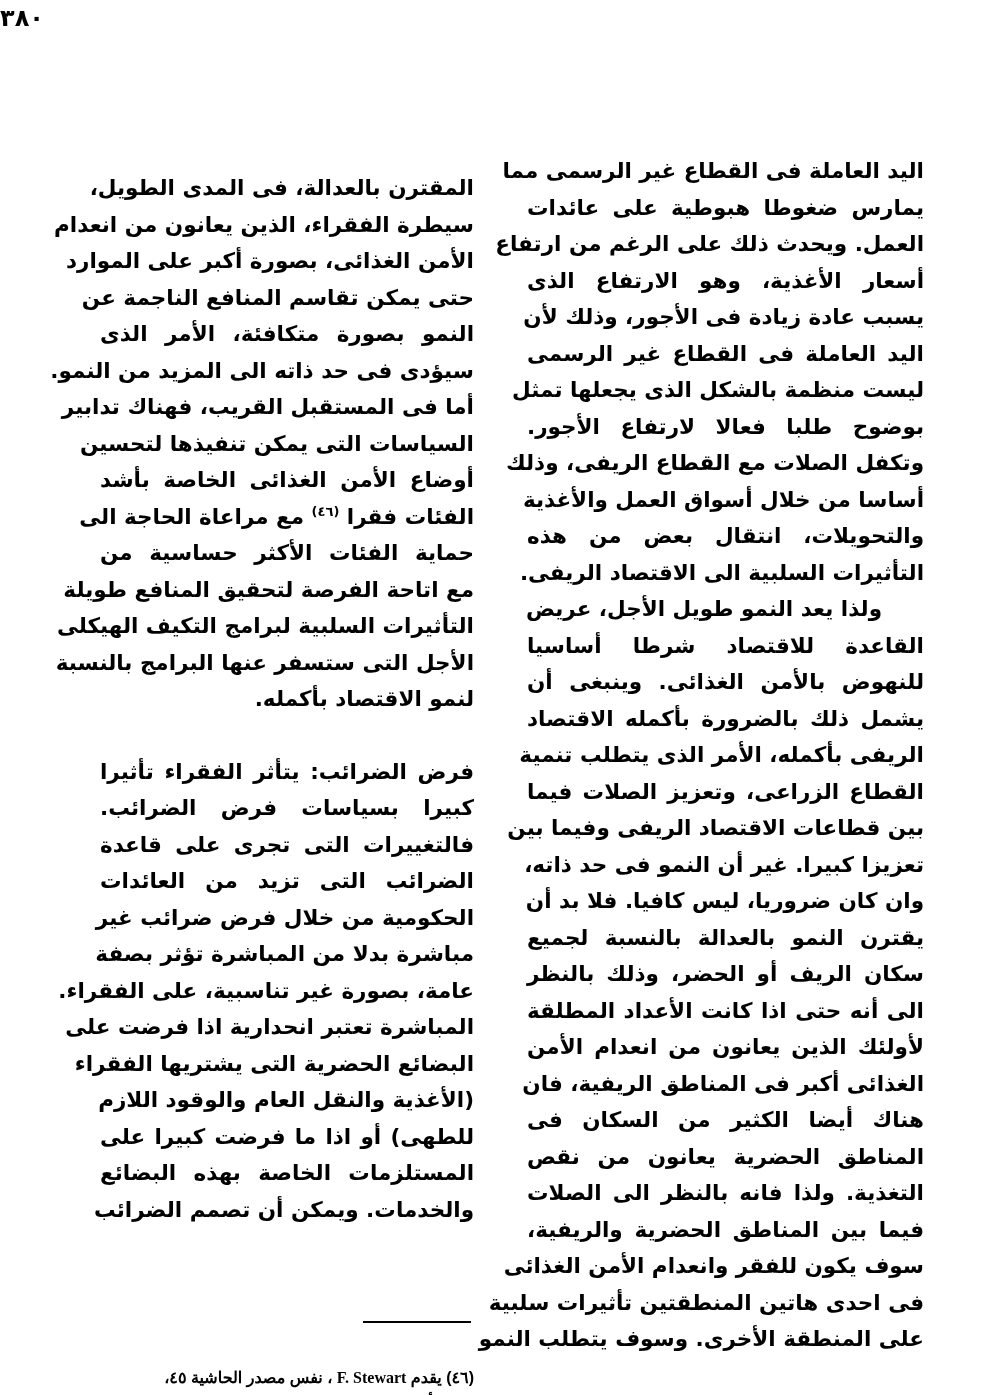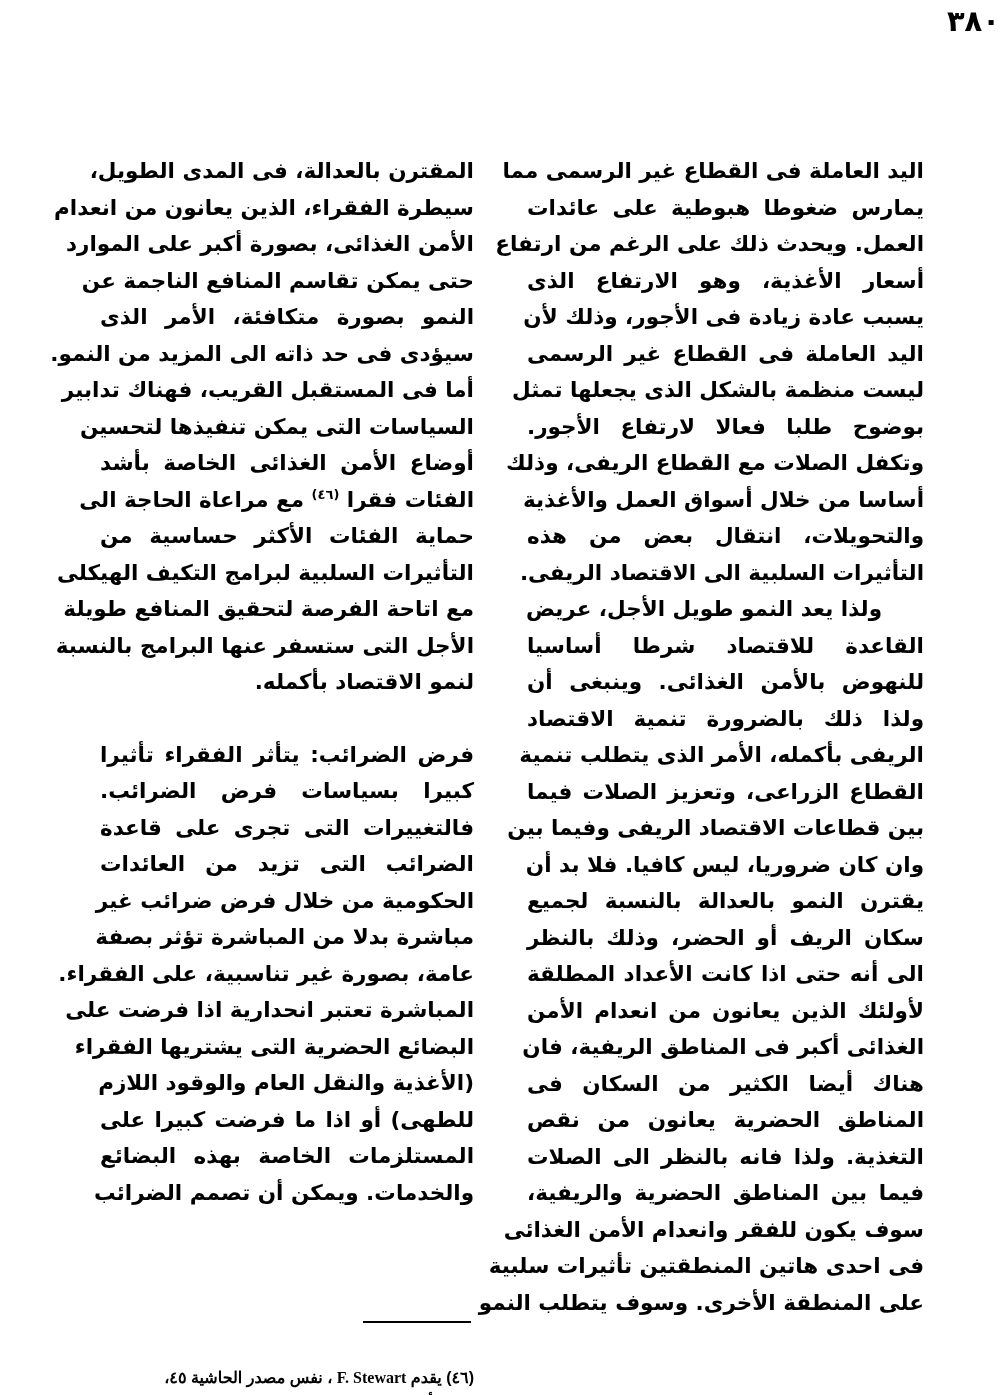--- a/index.html
+++ b/index.html
@@ -13,22 +13,22 @@
     position: relative;
     overflow: hidden;
     color: #000000;
     font-family: "DejaVu Sans", sans-serif;
   }
   .page-number {
     position: absolute;
     top: 4px;
     left: 0;
     width: 1000px;
-    text-align: right;
-    font-size: 29px;
+    text-align: left;
+    font-size: 24px;
     font-weight: bold;
     direction: rtl;
     letter-spacing: 1px;
   }
   .column {
     position: absolute;
     direction: rtl;
     font-weight: bold;
     font-size: 21.5px;
     line-height: 36.5px;
@@ -48,21 +48,21 @@
     padding-right: 42px;
   }
   .col-right {
     left: 527px;
     width: 397px;
     top: 153px;
   }
   .col-left {
     left: 100px;
     width: 374px;
-    top: 153px;
+    top: 170px;
   }
   .gap {
     display: block;
     height: 36px;
   }
   .heading-run {
     font-weight: 900;
   }
   .sup {
     font-size: 13px;
@@ -115,24 +115,25 @@
   <span class="line">اليد العاملة فى القطاع غير الرسمى</span>
   <span class="line">ليست منظمة بالشكل الذى يجعلها تمثل</span>
   <span class="line">بوضوح طلبا فعالا لارتفاع الأجور.</span>
   <span class="line">وتكفل الصلات مع القطاع الريفى، وذلك</span>
   <span class="line">أساسا من خلال أسواق العمل والأغذية</span>
   <span class="line">والتحويلات، انتقال بعض من هذه</span>
   <span class="line last">التأثيرات السلبية الى الاقتصاد الريفى.</span>
   <span class="line indent">ولذا يعد النمو طويل الأجل، عريض</span>
   <span class="line">القاعدة للاقتصاد شرطا أساسيا</span>
   <span class="line">للنهوض بالأمن الغذائى. وينبغى أن</span>
-  <span class="line">ولذا ذلك بالضرورة تنمية الاقتصاد</span>
+  <span class="line">يشمل ذلك بالضرورة بأكمله الاقتصاد</span>
   <span class="line">الريفى بأكمله، الأمر الذى يتطلب تنمية</span>
   <span class="line">القطاع الزراعى، وتعزيز الصلات فيما</span>
   <span class="line">بين قطاعات الاقتصاد الريفى وفيما بين</span>
+  <span class="line">تعزيزا كبيرا. غير أن النمو فى حد ذاته،</span>
   <span class="line">وان كان ضروريا، ليس كافيا. فلا بد أن</span>
   <span class="line">يقترن النمو بالعدالة بالنسبة لجميع</span>
   <span class="line">سكان الريف أو الحضر، وذلك بالنظر</span>
   <span class="line">الى أنه حتى اذا كانت الأعداد المطلقة</span>
   <span class="line">لأولئك الذين يعانون من انعدام الأمن</span>
   <span class="line">الغذائى أكبر فى المناطق الريفية، فان</span>
   <span class="line">هناك أيضا الكثير من السكان فى</span>
   <span class="line">المناطق الحضرية يعانون من نقص</span>
   <span class="line">التغذية. ولذا فانه بالنظر الى الصلات</span>
   <span class="line">فيما بين المناطق الحضرية والريفية،</span>
@@ -150,22 +151,22 @@
   <span class="line">سيؤدى فى حد ذاته الى المزيد من النمو.</span>
   <span class="line">أما فى المستقبل القريب، فهناك تدابير</span>
   <span class="line">السياسات التى يمكن تنفيذها لتحسين</span>
   <span class="line">أوضاع الأمن الغذائى الخاصة بأشد</span>
   <span class="line">
     <span>الفئات فقرا</span>
     <span class="sup">(٤٦)</span>
     <span>مع مراعاة الحاجة الى</span>
   </span>
   <span class="line">حماية الفئات الأكثر حساسية من</span>
+  <span class="line">مع اتاحة الفرصة لتحقيق المنافع طويلة</span>
   <span class="line">التأثيرات السلبية لبرامج التكيف الهيكلى</span>
-  <span class="line">مع اتاحة الفرصة لتحقيق المنافع طويلة</span>
   <span class="line">الأجل التى ستسفر عنها البرامج بالنسبة</span>
   <span class="line last">لنمو الاقتصاد بأكمله.</span>
 
   <span class="gap"></span>
 
   <span class="line">
     <span class="heading-run">فرض الضرائب:</span>
     <span>يتأثر الفقراء تأثيرا</span>
   </span>
   <span class="line">كبيرا بسياسات فرض الضرائب.</span>

